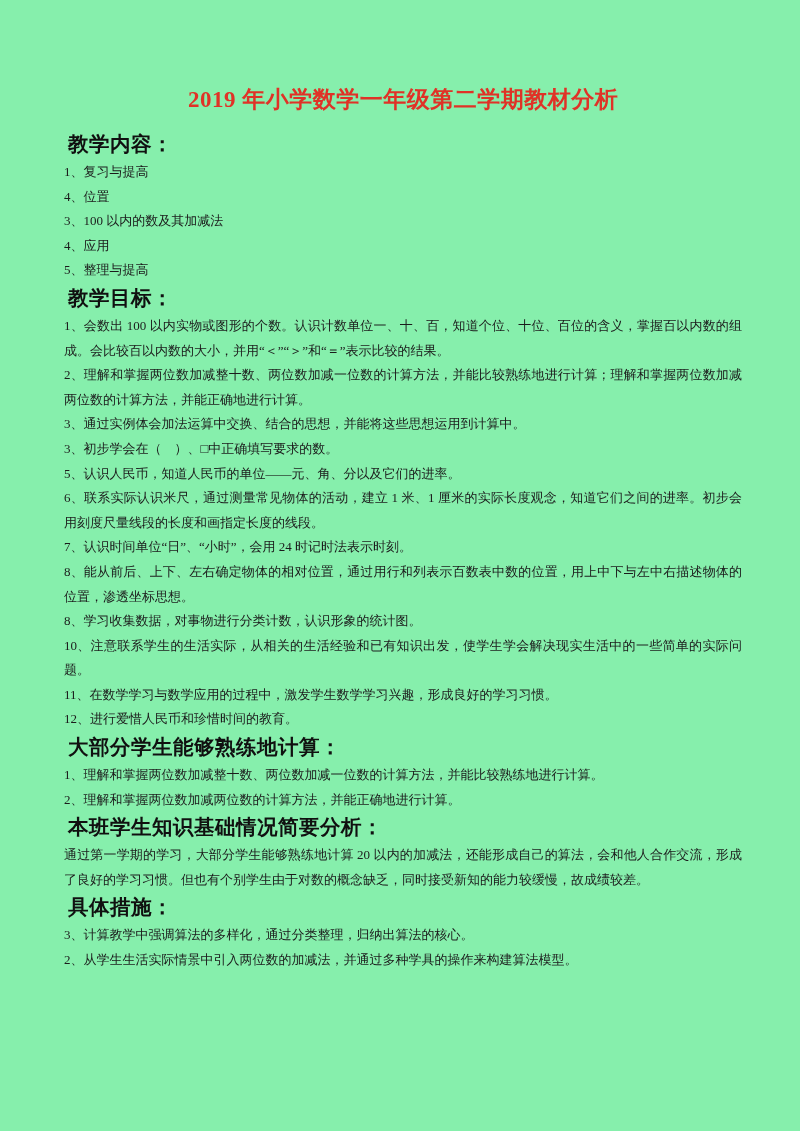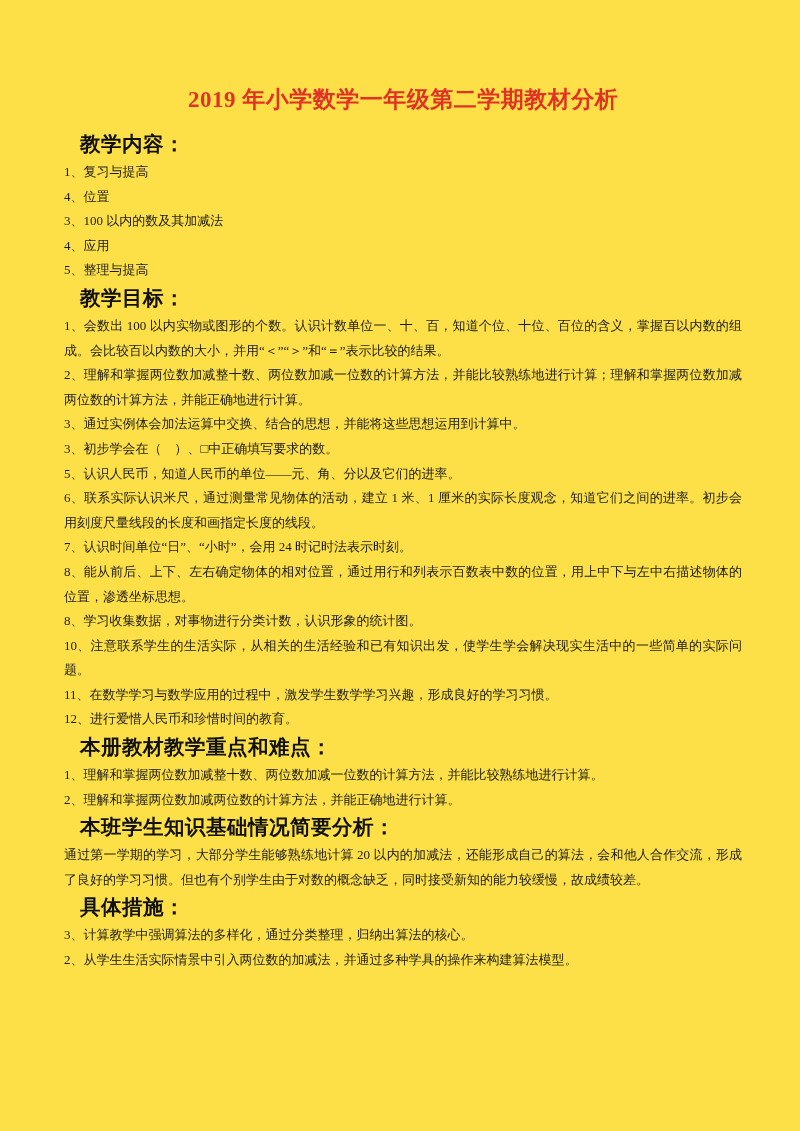--- a/index.html
+++ b/index.html
@@ -5,39 +5,39 @@
   html, body {
     margin: 0;
     padding: 0;
     background: #ffffff;
   }
   .page {
     position: relative;
     width: 800px;
     height: 1131px;
     margin: 0 auto;
-    background: #fde047;
+    background: #86efac;
     box-sizing: border-box;
     padding: 84px 58px 0 64px;
     font-family: "Liberation Serif", "DejaVu Serif", serif;
     color: #1b1b1b;
     overflow: hidden;
   }
   .doc-title {
     margin: 0 0 14px 0;
     text-align: center;
     font-size: 23px;
     font-weight: bold;
     color: #e03227;
     letter-spacing: 0.5px;
     line-height: 32px;
     font-family: "Liberation Serif", "DejaVu Serif", serif;
   }
   .sec-heading {
-    margin: 1px 0 2px 16px;
+    margin: 1px 0 2px 4px;
     font-size: 20.5px;
     font-weight: bold;
     color: #101010;
     line-height: 28px;
     letter-spacing: 0.5px;
   }
   .doc-par {
     margin: 0;
     font-size: 13px;
     line-height: 24.6px;
@@ -73,21 +73,21 @@
     <p class="doc-par">6、联系实际认识米尺，通过测量常见物体的活动，建立 1 米、1 厘米的实际长度观念，知道它们之间的进率。初步会用刻度尺量线段的长度和画指定长度的线段。</p>
     <p class="doc-par">7、认识时间单位“日”、“小时”，会用 24 时记时法表示时刻。</p>
     <p class="doc-par">8、能从前后、上下、左右确定物体的相对位置，通过用行和列表示百数表中数的位置，用上中下与左中右描述物体的位置，渗透坐标思想。</p>
     <p class="doc-par">8、学习收集数据，对事物进行分类计数，认识形象的统计图。</p>
     <p class="doc-par">10、注意联系学生的生活实际，从相关的生活经验和已有知识出发，使学生学会解决现实生活中的一些简单的实际问题。</p>
     <p class="doc-par">11、在数学学习与数学应用的过程中，激发学生数学学习兴趣，形成良好的学习习惯。</p>
     <p class="doc-par">12、进行爱惜人民币和珍惜时间的教育。</p>
   </div>
 
   <div class="doc-section">
-    <h2 class="sec-heading">本册教材教学重点和难点：</h2>
+    <h2 class="sec-heading">大部分学生能够熟练地计算：</h2>
     <p class="doc-par">1、理解和掌握两位数加减整十数、两位数加减一位数的计算方法，并能比较熟练地进行计算。</p>
     <p class="doc-par">2、理解和掌握两位数加减两位数的计算方法，并能正确地进行计算。</p>
   </div>
 
   <div class="doc-section">
     <h2 class="sec-heading">本班学生知识基础情况简要分析：</h2>
     <p class="doc-par">通过第一学期的学习，大部分学生能够熟练地计算 20 以内的加减法，还能形成自己的算法，会和他人合作交流，形成了良好的学习习惯。但也有个别学生由于对数的概念缺乏，同时接受新知的能力较缓慢，故成绩较差。</p>
   </div>
 
   <div class="doc-section">

